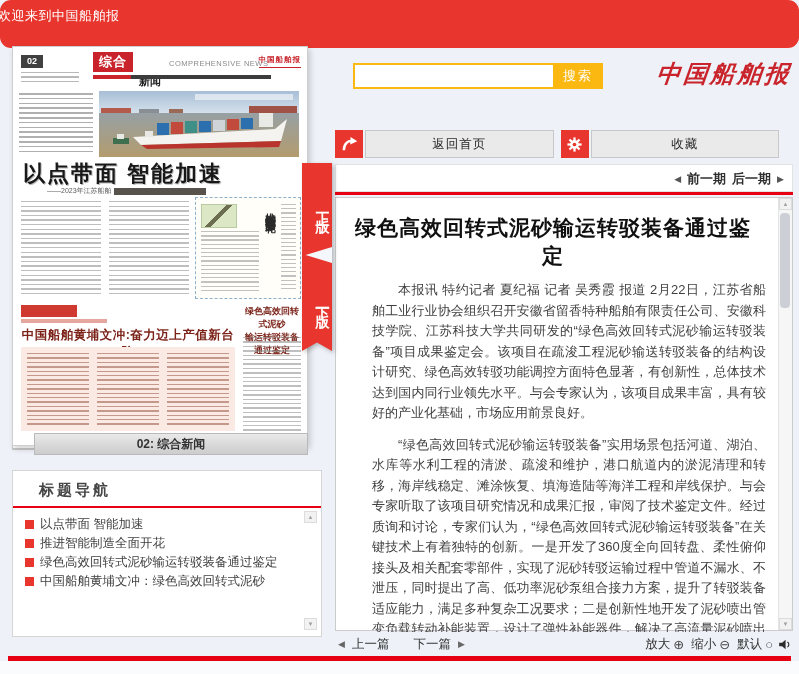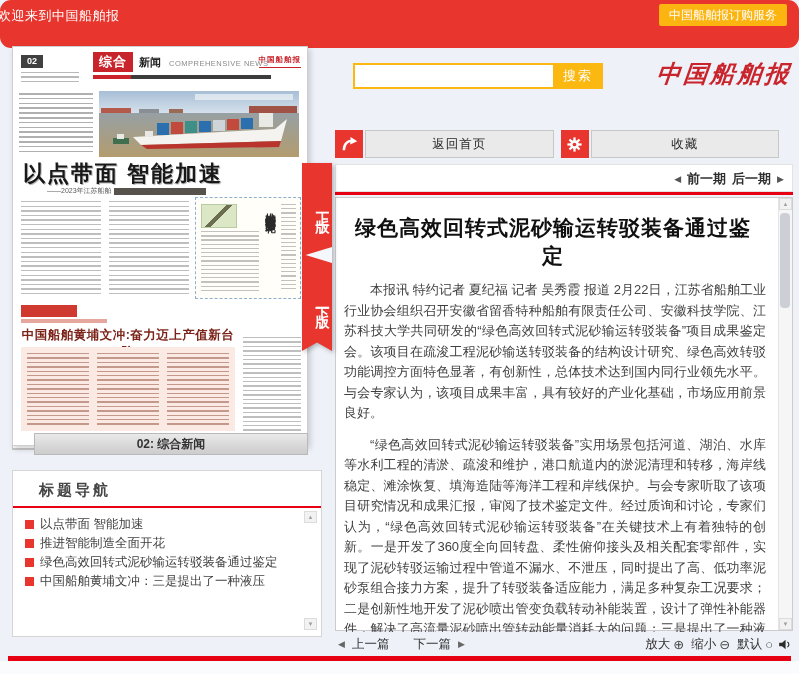--- a/index.html
+++ b/index.html
@@ -15,21 +15,21 @@
     background:#fcb410;color:#fff;font-size:12px;padding:0 10px;border:none;border-radius:2px;cursor:pointer;}
   
   .news-card{position:absolute;left:12px;top:46px;width:294px;height:398px;background:#fff;
     border:1px solid #cfcfcf;box-shadow:2px 3px 6px rgba(0,0,0,.18),0 3px 0 -1px #fff,0 4px 0 0 #c9c9c9;}
   .pageno{position:absolute;left:8px;top:8px;width:22px;height:13px;background:#404040;color:#fff;
     font-size:9px;font-weight:bold;text-align:center;line-height:13px;}
   .datebars{position:absolute;left:8px;top:25px;width:58px;height:12px;
     background-image:repeating-linear-gradient(to bottom,#9a9a9a 0,#9a9a9a 1.5px,transparent 1.5px,transparent 4.5px);opacity:.7;}
   .section-box{position:absolute;left:80px;top:5px;width:40px;height:20px;background:#c9242b;color:#fff;
     font-size:13px;font-weight:bold;text-align:center;line-height:20px;letter-spacing:1px;}
-  .section-sub{position:absolute;left:126px;top:8px;font-size:11px;font-weight:bold;color:#222;}
+  .section-sub{position:absolute;left:126px;top:27px;font-size:11px;font-weight:bold;color:#222;}
   .section-en{position:absolute;left:156px;top:12px;font-size:7.5px;color:#8a8a8a;letter-spacing:.5px;}
   .section-rule{position:absolute;left:80px;top:28px;width:178px;height:4px;
     background:linear-gradient(to right,#c9242b 0,#c9242b 38px,#3c3c3c 38px);}
   .mast-logo{position:absolute;right:6px;top:8px;font-size:7.5px;color:#c9242b;font-weight:bold;letter-spacing:1px;border-bottom:1px solid #c9242b;padding-bottom:2px;}
   .intro-lines{position:absolute;left:6px;top:46px;width:74px;height:62px;
     background-image:repeating-linear-gradient(to bottom,#6f6f6f 0,#6f6f6f 1.6px,transparent 1.6px,transparent 4.8px);opacity:.55;}
   .photo{position:absolute;left:86px;top:44px;width:200px;height:66px;}
   .headline1{position:absolute;left:10px;top:112px;width:270px;font-size:22px;font-weight:bold;color:#181818;
     letter-spacing:2px;text-shadow:1px 1px 0 #bbb;}
   .subheadline{position:absolute;left:34px;top:139px;font-size:7px;color:#5a5a5a;white-space:nowrap;}
@@ -94,40 +94,39 @@
   .tb-icon svg{width:17px;height:17px;}
   .tb-label{flex:1;margin-left:2px;background:#eaeaea;border:1px solid #c7c7c7;
     font-size:12.5px;color:#2a2a2a;display:flex;align-items:center;justify-content:center;letter-spacing:1px;}
   .issue-panel{position:absolute;left:335px;top:164px;width:458px;height:28px;background:#fff;border:1px solid #e3e3e3;box-sizing:border-box;}
   .issue-nav{position:absolute;right:8px;top:5px;font-size:13px;color:#2f2f2f;font-weight:bold;display:flex;align-items:center;gap:6px;}
   .issue-nav .arr{font-size:9px;color:#555;}
   .issue-nav span{cursor:pointer;}
   .red-rule-right{position:absolute;left:335px;top:192px;width:458px;height:3px;background:#e60012;}
   .article-panel{position:absolute;left:335px;top:197px;width:458px;height:434px;background:#fff;border:1px solid #cccccc;box-sizing:border-box;}
   .a-title{margin:16px 38px 6px 16px;text-align:center;font-size:21px;font-weight:bold;color:#101010;letter-spacing:1px;}
-  .a-body{margin:10px 26px 0 8px;height:352px;overflow:hidden;font-size:13px;line-height:20.5px;color:#3f3f3f;text-align:justify;}
+  .a-body{margin:10px 26px 0 36px;height:352px;overflow:hidden;font-size:13px;line-height:20.5px;color:#3f3f3f;text-align:justify;}
   .a-body p{text-indent:2em;margin:0 0 11px 0;}
   .a-scroll{position:absolute;top:0;right:0;bottom:0;width:13px;background:#f6f6f6;border-left:1px solid #e4e4e4;}
   .a-thumb{position:absolute;left:1px;top:15px;width:10px;height:95px;background:#ccd0d6;border-radius:4px;}
   .article-footer{position:absolute;left:338px;top:634px;width:454px;height:20px;font-size:12.5px;color:#333;
     display:flex;align-items:center;justify-content:space-between;}
   .af-left,.af-right{display:flex;align-items:center;gap:7px;}
   .af-left .arr,.af-right .arr{font-size:9px;color:#666;}
   .article-footer span{cursor:pointer;}
   .zicon{font-size:13px;color:#444;margin-left:-4px;}
   .bottom-rule{position:absolute;left:8px;top:656px;width:783px;height:5px;background:#e60012;}
   .bottom-strip{position:absolute;left:0;top:661px;width:799px;height:13px;background:#fafbfd;}
   .spk{width:14px;height:13px;margin-left:-2px;}
 </style>
 </head>
 <body>
 
 <div class="topbar">
   <span class="welcome">欢迎来到中国船舶报</span>
-  <button class="subscribe">中国船舶报订购服务</button>
 </div>
 
 <div class="news-card">
   <div class="pageno">02</div>
   <div class="datebars"></div>
   <div class="section-box">综合</div>
   <div class="section-sub">新闻</div>
   <div class="section-en">COMPREHENSIVE NEWS</div>
   <div class="section-rule"></div>
   <div class="mast-logo">中国船舶报</div>
@@ -191,20 +190,24 @@
     <div class="dash-lines-b"></div>
   </div>
 
   <div class="red-label"></div>
   <div class="headline2">中国船舶黄埔文冲:奋力迈上产值新台阶</div>
   <div class="pink-block">
     <div class="pink-col"></div>
     <div class="pink-col"></div>
     <div class="pink-col"></div>
   </div>
+  <div class="side-title">
+    <div>绿色高效回转式泥砂</div>
+    <div>输运转驳装备通过鉴定</div>
+  </div>
   <div class="side-bars"></div>
 </div>
 
 <div class="tabs">
   <div class="tab tab-up">上一版</div>
   <div class="tab-notch">
       <div class="wedge"></div>
     </div>
   <div class="tab tab-down">下一版</div>
   <div class="tab-tail"></div>
@@ -212,21 +215,21 @@
 
 <div class="caption">02: 综合新闻</div>
 
 <div class="nav-panel">
   <div class="nav-title">标题导航</div>
   <div class="nav-rule"></div>
   <ul class="nav-list">
     <li><span class="bullet"></span><span>以点带面 智能加速</span></li>
     <li><span class="bullet"></span><span>推进智能制造全面开花</span></li>
     <li><span class="bullet"></span><span>绿色高效回转式泥砂输运转驳装备通过鉴定</span></li>
-    <li><span class="bullet"></span><span>中国船舶黄埔文冲：三是提出了一种液压</span></li>
+    <li><span class="bullet"></span><span>中国船舶黄埔文冲：绿色高效回转式泥砂</span></li>
   </ul>
   <div class="nav-scroll">
     <div class="sc-btn sc-top">▲</div>
     <div class="sc-btn sc-bottom">▼</div>
   </div>
 </div>
 
 <input class="search-input" type="text" value="" style="">
 <button class="search-btn">搜索</button>
 <div class="site-logo">中国船舶报</div>

